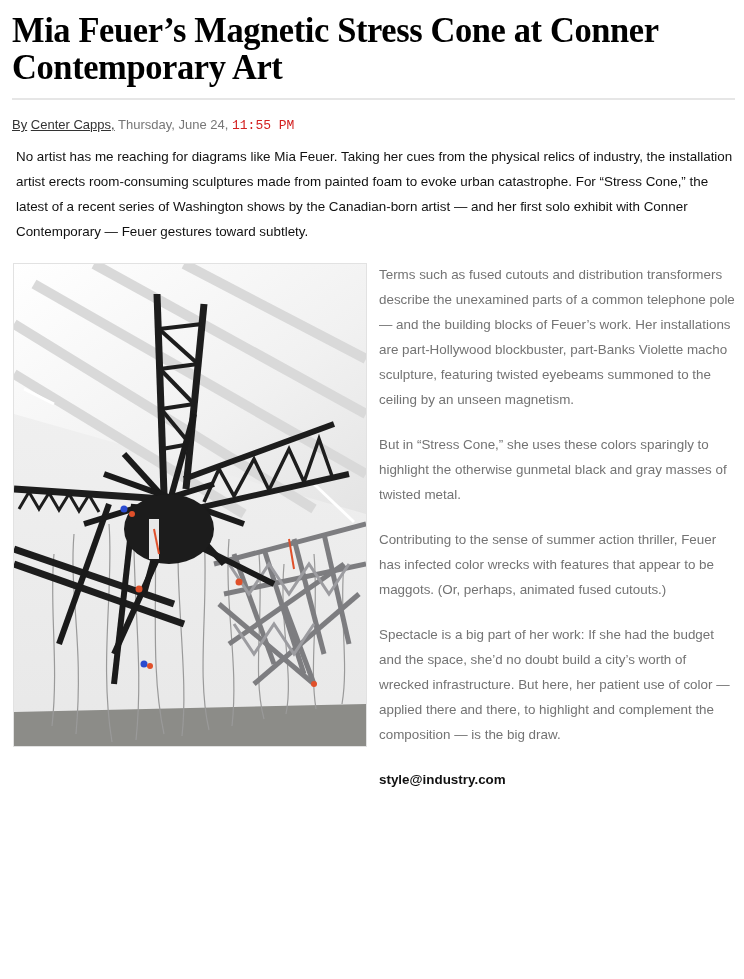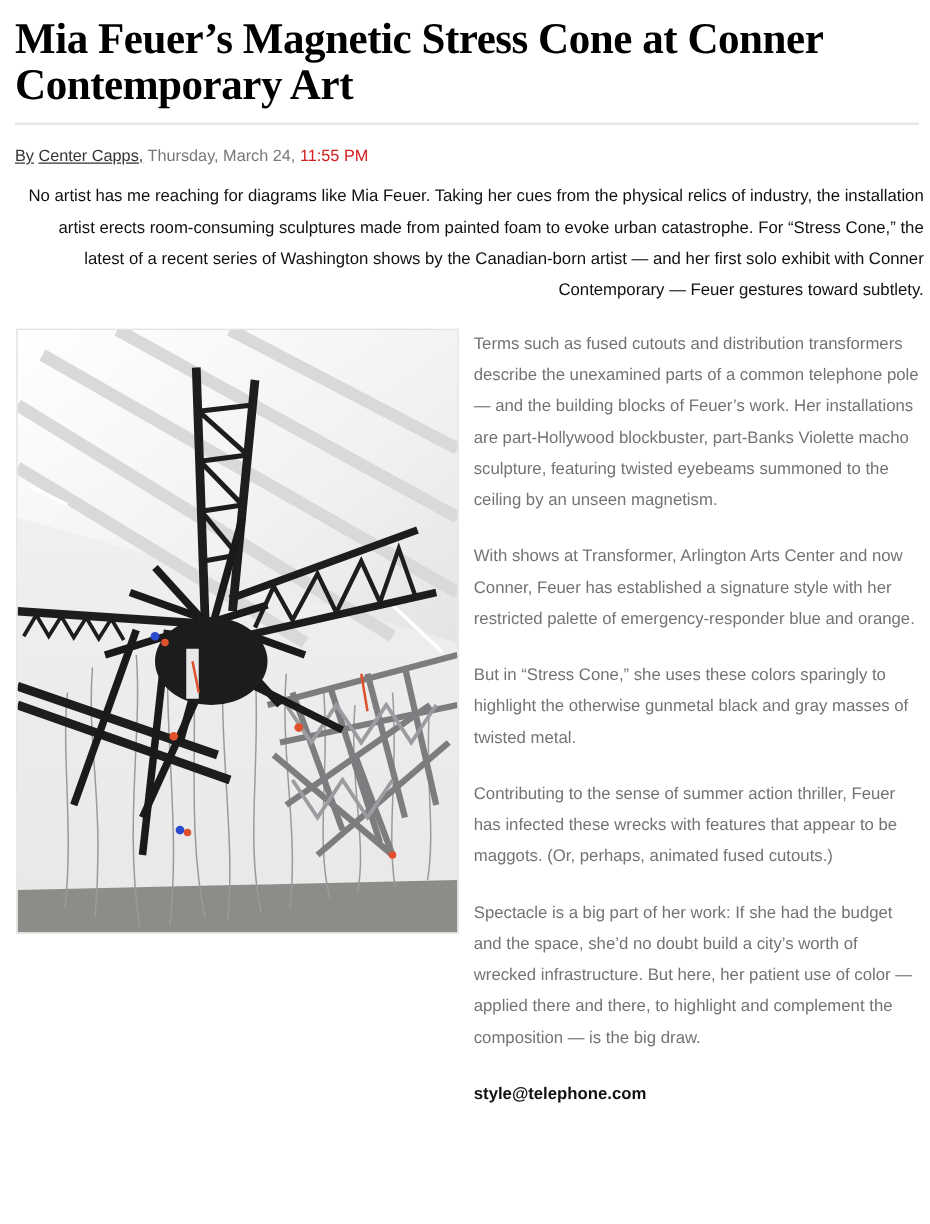--- a/index.html
+++ b/index.html
@@ -44,31 +44,30 @@
     .byline {
       position: absolute;
       top: 116px;
       left: 0;
       font-size: 13px;
       line-height: 18px;
       white-space: nowrap;
     }
     .byline .author { color: #333333; text-decoration: underline; }
     .byline .date { color: #777777; }
-    .byline .time { color: #d32020; }
+    .byline .time { color: #d32020; font-family: Liberation Mono, monospace; }
     .intro {
       position: absolute;
       top: 144px;
       left: 4px;
       width: 723px;
       margin: 0;
       font-size: 13.4px;
       line-height: 25px;
       color: #111111;
-      text-align: right;
     }
     .figure {
       position: absolute;
       top: 263px;
       left: 1px;
       width: 352px;
       height: 482px;
       border: 1px solid #e2e2e2;
       background: #f2f2f2;
       overflow: hidden;
@@ -96,21 +95,21 @@
 <body>
 
 <div class="page">
   <h1 class="headline">Mia Feuer’s Magnetic Stress Cone at Conner Contemporary Art</h1>
 
   <div class="divider"></div>
 
   <div class="byline">
     <span class="author">By</span>
     <span class="author">Center Capps</span><span class="author">,</span>
-    <span class="date">Thursday, March 24,</span>
+    <span class="date">Thursday, June 24,</span>
     <span class="time">11:55 PM</span>
   </div>
 
   <p class="intro">No artist has me reaching for diagrams like Mia Feuer. Taking her cues from the physical relics of industry, the installation artist erects room-consuming sculptures made from painted foam to evoke urban catastrophe. For “Stress Cone,” the latest of a recent series of Washington shows by the Canadian-born artist — and her first solo exhibit with Conner Contemporary — Feuer gestures toward subtlety.</p>
 
   <div class="figure" title="Mia Feuer's Stress Cone installation: black and gray twisted truss beams suspended from a white gallery ceiling with dangling cables">
     <svg width="352" height="482" viewBox="0 0 352 482">
       <defs>
         <linearGradient id="ceil" x1="0" y1="0" x2="1" y2="1">
           <stop offset="0" stop-color="#ffffff"></stop>
@@ -225,19 +224,18 @@
         <circle cx="225" cy="318" r="3.5" fill="#e0502a"></circle>
         <circle cx="300" cy="420" r="3" fill="#e0502a"></circle>
         <line x1="140" y1="265" x2="145" y2="290" stroke="#e0502a" stroke-width="2"></line>
         <line x1="275" y1="275" x2="280" y2="305" stroke="#e0502a" stroke-width="2"></line>
       </g>
     </svg>
   </div>
 
   <div class="col">
     <p>Terms such as fused cutouts and distribution transformers describe the unexamined parts of a common telephone pole — and the building blocks of Feuer’s work. Her installations are part-Hollywood blockbuster, part-Banks Violette macho sculpture, featuring twisted eyebeams summoned to the ceiling by an unseen magnetism.</p>
-    <p>With shows at Transformer, Arlington Arts Center and now Conner, Feuer has established a signature style with her restricted palette of emergency-responder blue and orange.</p>
     <p>But in “Stress Cone,” she uses these colors sparingly to highlight the otherwise gunmetal black and gray masses of twisted metal.</p>
-    <p>Contributing to the sense of summer action thriller, Feuer has infected these wrecks with features that appear to be maggots. (Or, perhaps, animated fused cutouts.)</p>
+    <p>Contributing to the sense of summer action thriller, Feuer has infected color wrecks with features that appear to be maggots. (Or, perhaps, animated fused cutouts.)</p>
     <p>Spectacle is a big part of her work: If she had the budget and the space, she’d no doubt build a city’s worth of wrecked infrastructure. But here, her patient use of color — applied there and there, to highlight and complement the composition — is the big draw.</p>
-    <p class="email">style@telephone.com</p>
+    <p class="email">style@industry.com</p>
   </div>
 </div>
 
 </body></html>

